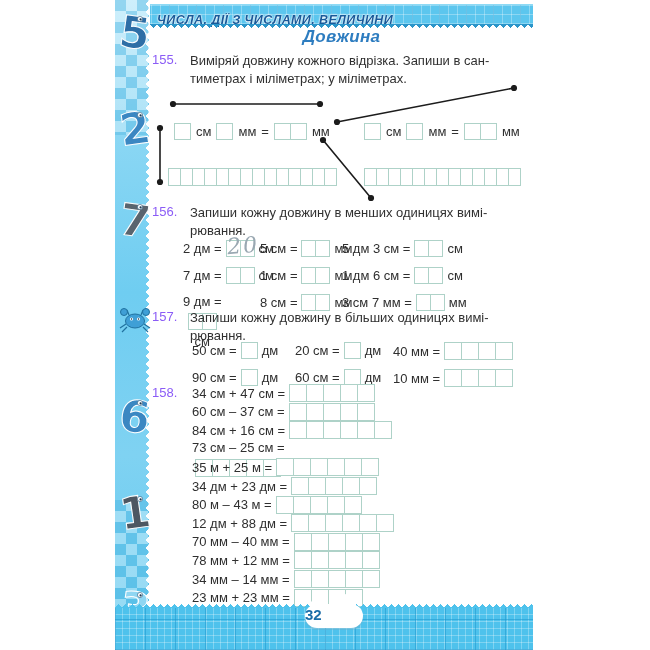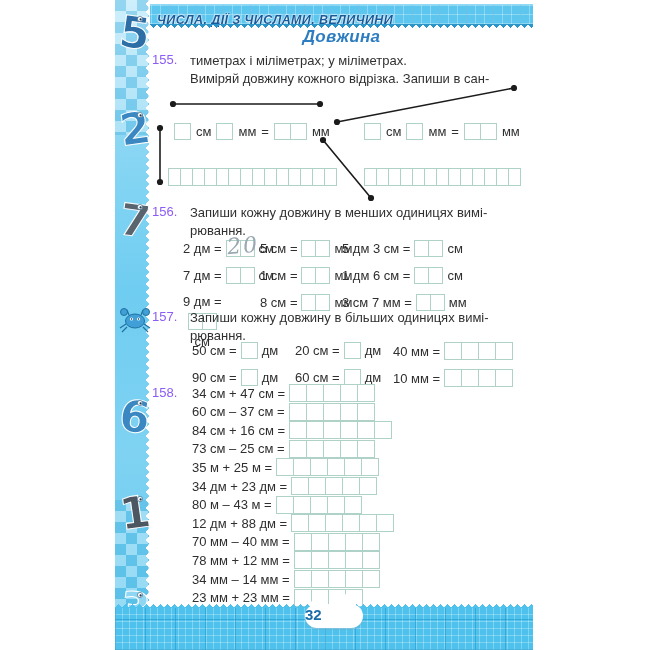--- a/index.html
+++ b/index.html
@@ -170,22 +170,22 @@
             <circle cx="23.6" cy="13.4" r="1.1" fill="#1b3a55"></circle>
           </svg></div>
       </div>
   </div>
 
   <div class="content">
     <div class="section-title">Довжина</div>
 
     <div class="pnum" style="top:52px">155.</div>
     <div class="ptext" style="top:52px">
+      <span>Виміряй довжину кожного відрізка. Запиши в сан-</span>
       <span>тиметрах і міліметрах; у міліметрах.</span>
-      <span>Виміряй довжину кожного відрізка. Запиши в сан-</span>
     </div>
 
     <div class="figure155">
       <svg width="383" height="118" viewBox="0 0 383 118">
         <g stroke="#1c1c1c" stroke-width="1.6" stroke-linecap="round" fill="#1c1c1c">
           <line x1="23" y1="19" x2="170" y2="19"></line>
           <circle cx="23" cy="19" r="2.3"></circle>
             <circle cx="170" cy="19" r="2.3"></circle>
           <line x1="187" y1="37" x2="364" y2="3"></line>
           <circle cx="187" cy="37" r="2.3"></circle>
@@ -437,21 +437,21 @@
           <span class="expr">84 см + 16 см =</span>
           <span class="boxgroup big">
             <span class="cell"></span>
             <span class="cell"></span>
             <span class="cell"></span>
             <span class="cell"></span>
             <span class="cell"></span>
             <span class="cell"></span>
           </span>
         </div>
-        <div class="sumrow" style="top: 439.8px;">
+        <div class="sumrow" style="top: 439.8px; flex-direction: column;">
           <span class="expr">73 см – 25 см =</span>
           <span class="boxgroup big">
             <span class="cell"></span>
             <span class="cell"></span>
             <span class="cell"></span>
             <span class="cell"></span>
             <span class="cell"></span>
           </span>
         </div>
         <div class="sumrow" style="top: 458.4px;">

